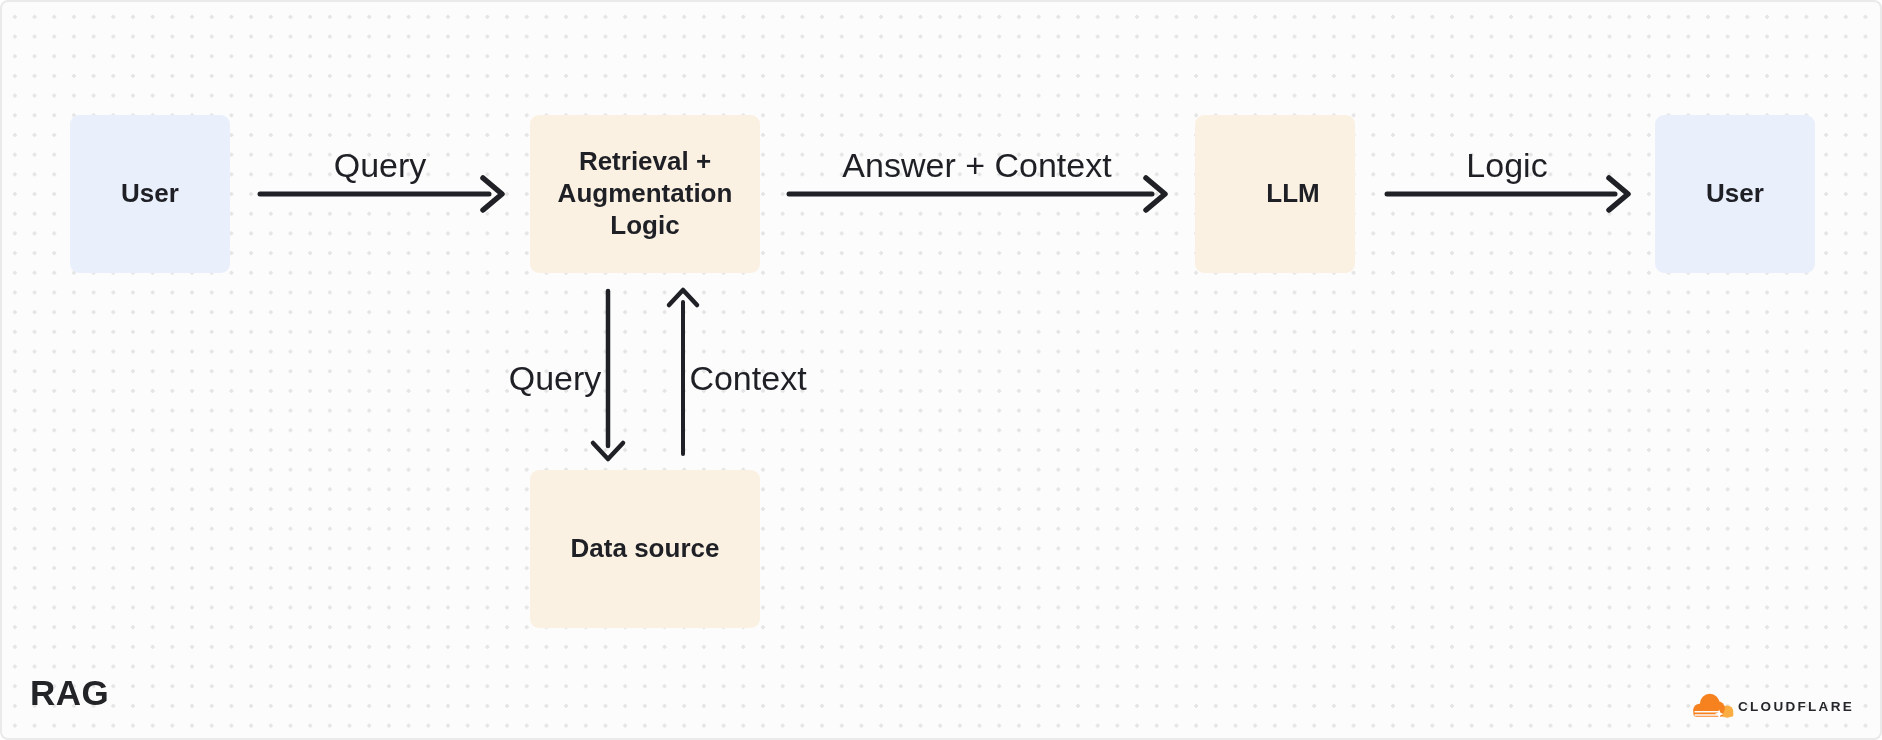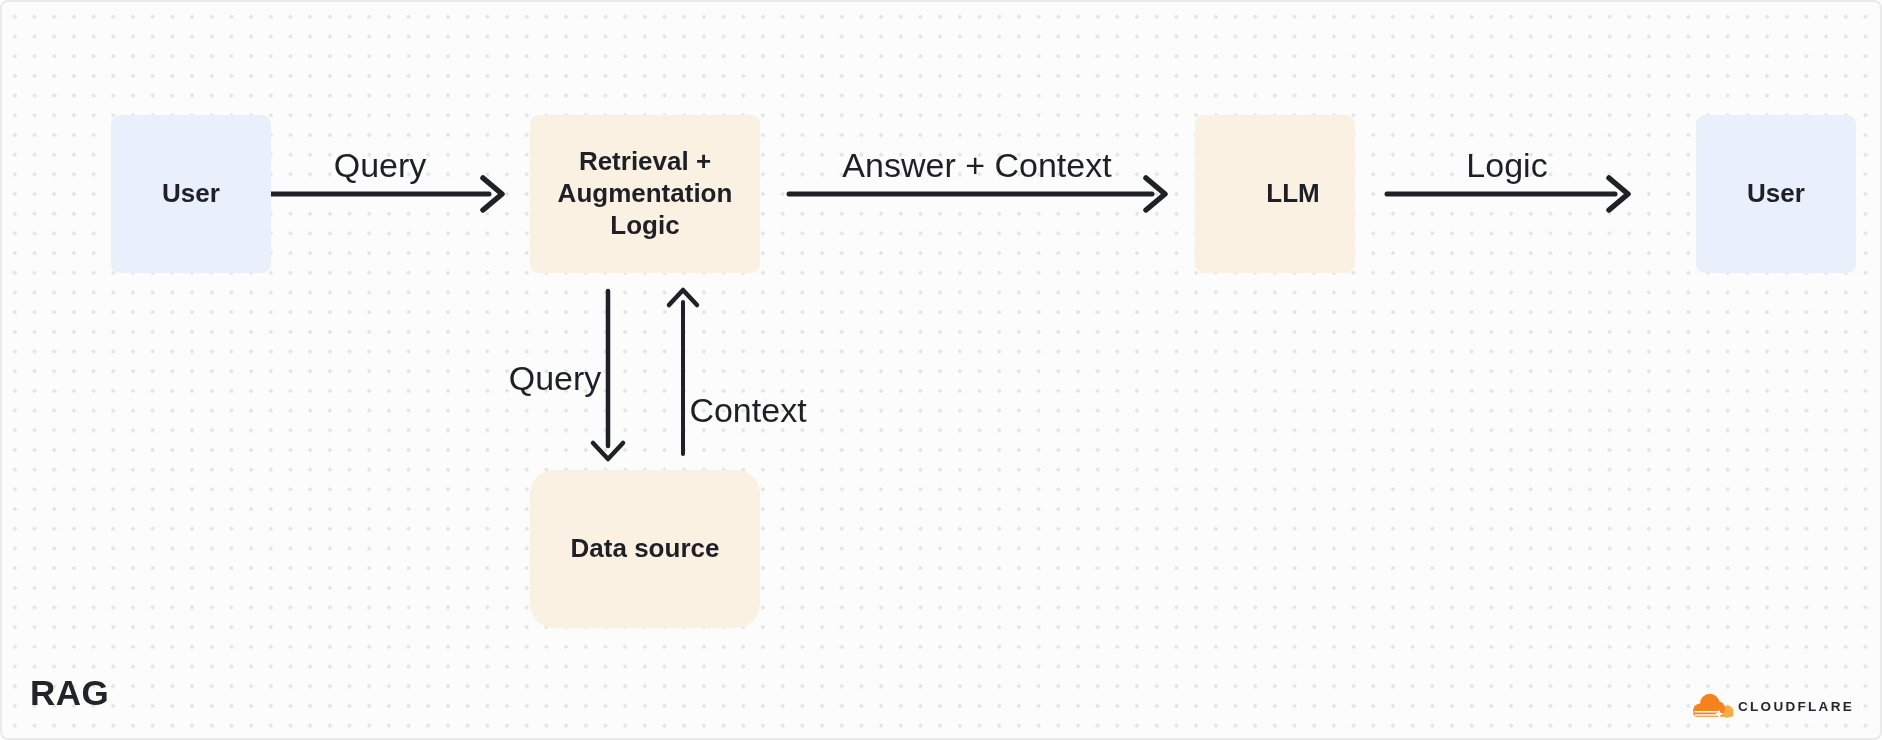--- a/index.html
+++ b/index.html
@@ -27,44 +27,44 @@
     display: flex;
     align-items: center;
     justify-content: center;
     border-radius: 9px;
     font-weight: 700;
     font-size: 26px;
     line-height: 1.22;
     text-align: center;
     box-sizing: border-box;
   }
-  .node-user { background: #EAF0FB; margin-left: 41px; }
+  .node-user { background: #EAF0FB; }
   .node-process { background: #FBF1E3; }
   #node-user-source   { left: 68px;   top: 113px; width: 160px; height: 158px; }
   #node-retrieval     { left: 528px;  top: 113px; width: 230px; height: 158px; padding: 0 14px; }
   #node-llm           { left: 1193px; top: 113px; width: 160px; height: 158px; padding-left: 36px; }
   #node-user-sink     { left: 1653px; top: 113px; width: 160px; height: 158px; }
-  #node-data-source   { left: 528px;  top: 468px; width: 230px; height: 158px; border-radius: 24px; }
+  #node-data-source   { left: 528px;  top: 468px; width: 230px; height: 158px; }
   .arrows {
     position: absolute;
     left: 0;
     top: 0;
   }
   .edge-label {
     position: absolute;
     font-weight: 400;
     font-size: 34px;
     white-space: nowrap;
     transform: translateX(-50%);
   }
   #label-edge-query         { left: 378px;  top: 144px; }
   #label-edge-query-context { left: 975px;  top: 144px; }
   #label-edge-answer        { left: 1505px; top: 144px; }
   #label-edge-query-down    { left: 553px;  top: 357px; }
-  #label-edge-context-up    { left: 746px;  top: 357px; margin-top: 32px; }
+  #label-edge-context-up    { left: 746px;  top: 357px; }
   .diagram-title {
     position: absolute;
     left: 28px;
     top: 671px;
     font-size: 35px;
     font-weight: 700;
     letter-spacing: 0.5px;
     color: #222428;
   }
   .brand {

